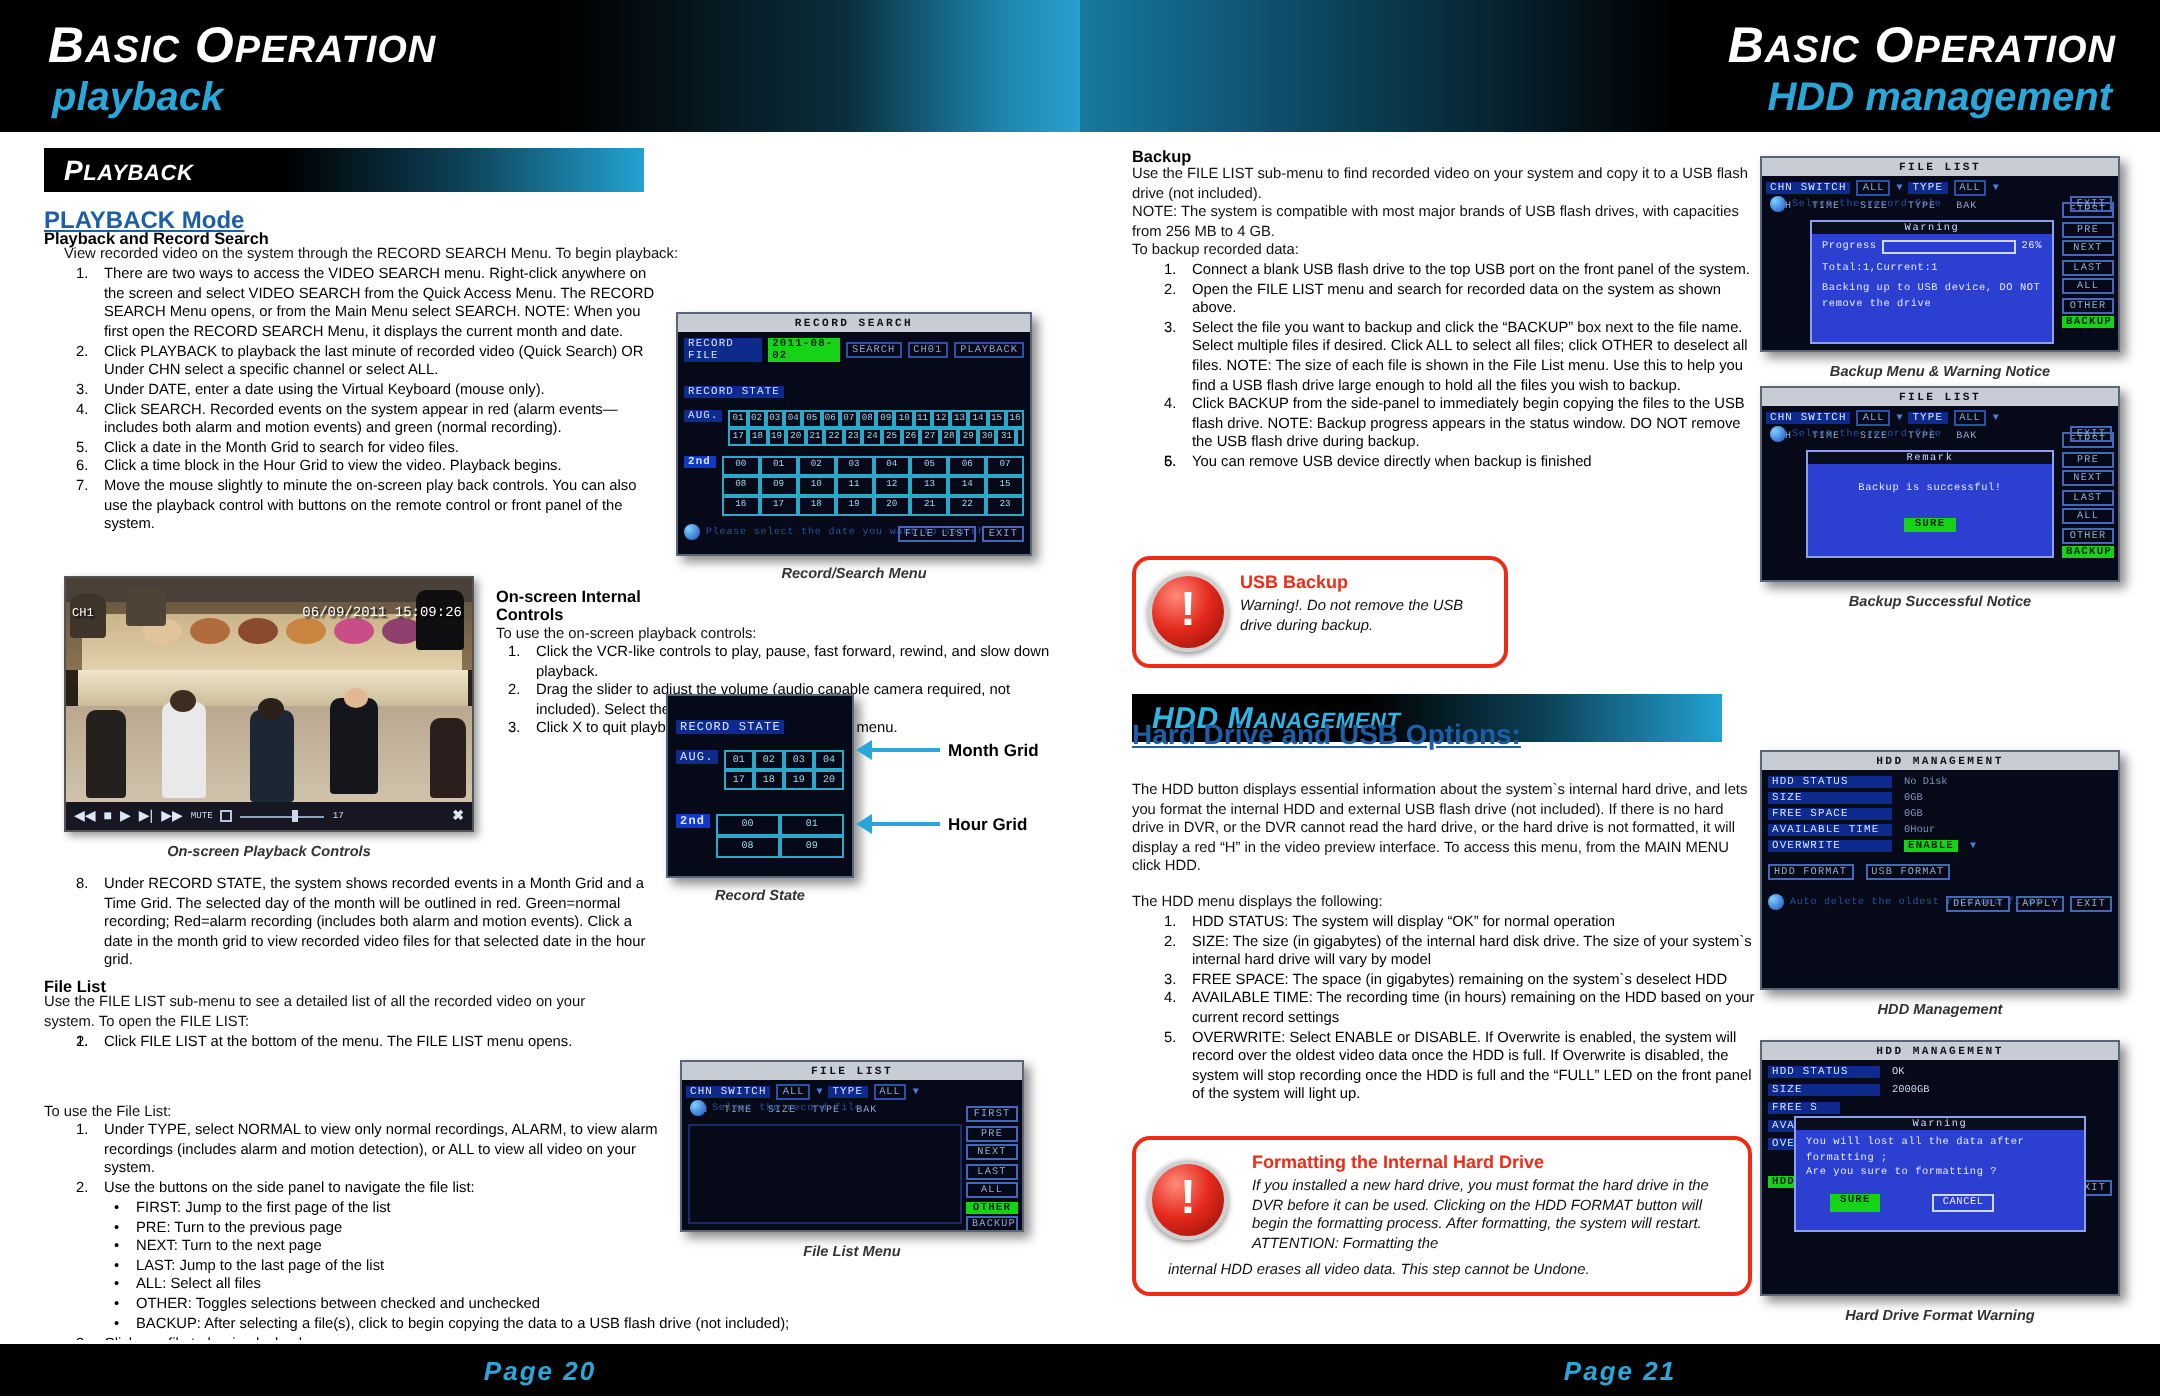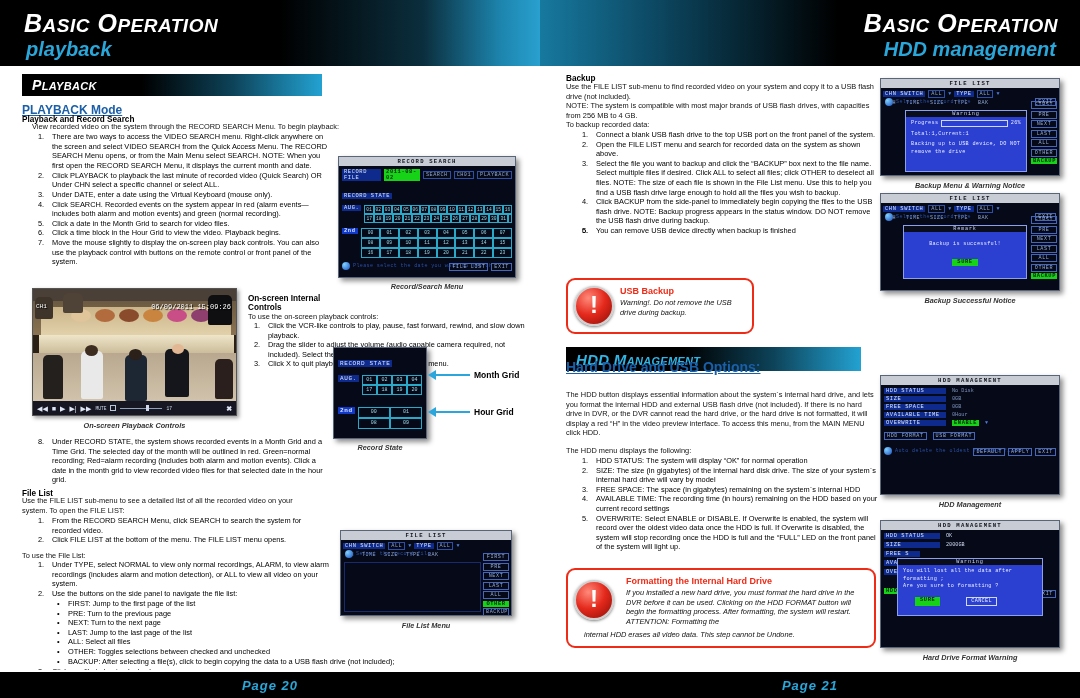--- a/index.html
+++ b/index.html
@@ -252,21 +252,21 @@
   <div class="h-bold" style="position:absolute;left:22px;top:113px;">Playback and Record Search</div>
   <div class="p" style="position:absolute;left:32px;top:122px;width:500px;">View recorded video on the system through the RECORD SEARCH Menu. To begin playback:</div>
 
   <ol class="num" style="position:absolute;left:32px;top:132px;width:300px;">
     <li><span class="n">1.</span><span>There are two ways to access the VIDEO SEARCH menu. Right-click anywhere on the screen and select VIDEO SEARCH from the Quick Access Menu. The RECORD SEARCH Menu opens, or from the Main Menu select SEARCH. NOTE: When you first open the RECORD SEARCH Menu, it displays the current month and date.</span></li>
     <li style="margin-top:0.5px;"><span class="n">2.</span><span>Click PLAYBACK to playback the last minute of recorded video (Quick Search) OR Under CHN select a specific channel or select ALL.</span></li>
     <li><span class="n">3.</span><span>Under DATE, enter a date using the Virtual Keyboard (mouse only).</span></li>
     <li><span class="n">4.</span><span>Click SEARCH. Recorded events on the system appear in red (alarm events—includes both alarm and motion events) and green (normal recording).</span></li>
     <li><span class="n">5.</span><span>Click a date in the Month Grid to search for video files.</span></li>
     <li><span class="n">6.</span><span>Click a time block in the Hour Grid to view the video. Playback begins.</span></li>
-    <li><span class="n">7.</span><span>Move the mouse slightly to display the on-screen play back controls. You can also use the playback control with buttons on the remote control or front panel of the system.</span></li>
+    <li><span class="n">7.</span><span>Move the mouse slightly to minute the on-screen play back controls. You can also use the playback control with buttons on the remote control or front panel of the system.</span></li>
   </ol>
 
   <div class="dvr" style="position:absolute;left:338px;top:156px;width:178px;height:122px;">
     <div class="dvr-title">RECORD SEARCH</div>
     <div class="dvr-body">
       <div style="display:flex;align-items:center;gap:3px;margin-bottom:3px;">
         <span class="dvrlabel">RECORD FILE</span>
         <span class="dvrgreen">2011-08-02</span>
         <span class="dvrfield">SEARCH</span>
         <span class="dvrfield">CH01</span>
@@ -468,21 +468,21 @@
   </div>
 
   <ol class="num" style="position:absolute;left:32px;top:437px;width:300px;">
     <li><span class="n">8.</span><span>Under RECORD STATE, the system shows recorded events in a Month Grid and a Time Grid. The selected day of the month will be outlined in red. Green=normal recording; Red=alarm recording (includes both alarm and motion events). Click a date in the month grid to view recorded video files for that selected date in the hour grid.</span></li>
   </ol>
 
   <div class="h-bold" style="position:absolute;left:22px;top:487px;">File List</div>
   <div class="p" style="position:absolute;left:22px;top:506px;width:320px;">system. To open the FILE LIST:</div>
   <div class="p" style="position:absolute;left:22px;top:496px;width:320px;">Use the FILE LIST sub-menu to see a detailed list of all the recorded video on your</div>
   <ol class="num" style="position:absolute;left:32px;top:516px;width:300px;">
-    <li><span class="n">1.</span><span>From the RECORD SEARCH Menu, click SEARCH to search the system for recorded video.</span></li>
+    <li><span class="n">1.</span></li>
     <li><span class="n">2.</span><span>Click FILE LIST at the bottom of the menu. The FILE LIST menu opens.</span></li>
   </ol>
 
   <div class="p" style="position:absolute;left:22px;top:551px;width:320px;">To use the File List:</div>
   <ol class="num" style="position:absolute;left:32px;top:560px;width:300px;">
     <li><span class="n">1.</span><span>Under TYPE, select NORMAL to view only normal recordings, ALARM, to view alarm recordings (includes alarm and motion detection), or ALL to view all video on your system.</span></li>
     <li><span class="n">2.</span><span>Use the buttons on the side panel to navigate the file list:</span></li>
   </ol>
   <ul class="bul" style="position:absolute;left:52px;top:599px;width:470px;">
     <li><span class="d">•</span><span>FIRST: Jump to the first page of the list</span></li>
@@ -571,21 +571,21 @@
   <div class="sectionbar hdd" style="position:absolute;left:26px;top:347px;width:295px;height:24px;">
     <div class="lbl" style="font-size:15px;">HDD M<span class="sc">ANAGEMENT</span></div>
   </div>
 
   <div class="h-blue" style="position:absolute;left:26px;top:354px;font-size:14px;">Hard Drive and USB Options:</div>
   <div class="p" style="position:absolute;left:26px;top:390px;width:312px;">The HDD button displays essential information about the system`s internal hard drive, and lets you format the internal HDD and external USB flash drive (not included). If there is no hard drive in DVR, or the DVR cannot read the hard drive, or the hard drive is not formatted, it will display a red “H” in the video preview interface. To access this menu, from the MAIN MENU click HDD.</div>
   <div class="p" style="position:absolute;left:26px;top:446px;width:312px;">The HDD menu displays the following:</div>
   <ol class="num" style="position:absolute;left:36px;top:456px;width:305px;">
     <li><span class="n">1.</span><span>HDD STATUS: The system will display “OK” for normal operation</span></li>
     <li><span class="n">2.</span><span>SIZE: The size (in gigabytes) of the internal hard disk drive. The size of your system`s internal hard drive will vary by model</span></li>
-    <li><span class="n">3.</span><span>FREE SPACE: The space (in gigabytes) remaining on the system`s internal HDD</span></li>
+    <li><span class="n">3.</span><span>FREE SPACE: The space (in gigabytes) remaining on the system`s deselect HDD</span></li>
     <li><span class="n">4.</span><span>AVAILABLE TIME: The recording time (in hours) remaining on the HDD based on your current record settings</span></li>
     <li><span class="n">5.</span><span>OVERWRITE: Select ENABLE or DISABLE. If Overwrite is enabled, the system will record over the oldest video data once the HDD is full. If Overwrite is disabled, the system will stop recording once the HDD is full and the “FULL” LED on the front panel of the system will light up.</span></li>
   </ol>
 
   <div class="warnbox" style="position:absolute;left:26px;top:568px;width:310px;height:80px;padding:6px 8px 6px 58px;">
     <div class="warn-icon" style="top:40%;"></div>
     <div class="warn-title">Formatting the Internal Hard Drive</div>
     <div class="warn-text">If you installed a new hard drive, you must format the hard drive in the DVR before it can be used. Clicking on the HDD FORMAT button will begin the formatting process. After formatting, the system will restart. ATTENTION: Formatting the</div>
     <div class="warn-text warn-overflow" style="position:absolute;left:8px;bottom:6px;width:292px;">internal HDD erases all video data. This step cannot be Undone.</div>
   </div>

